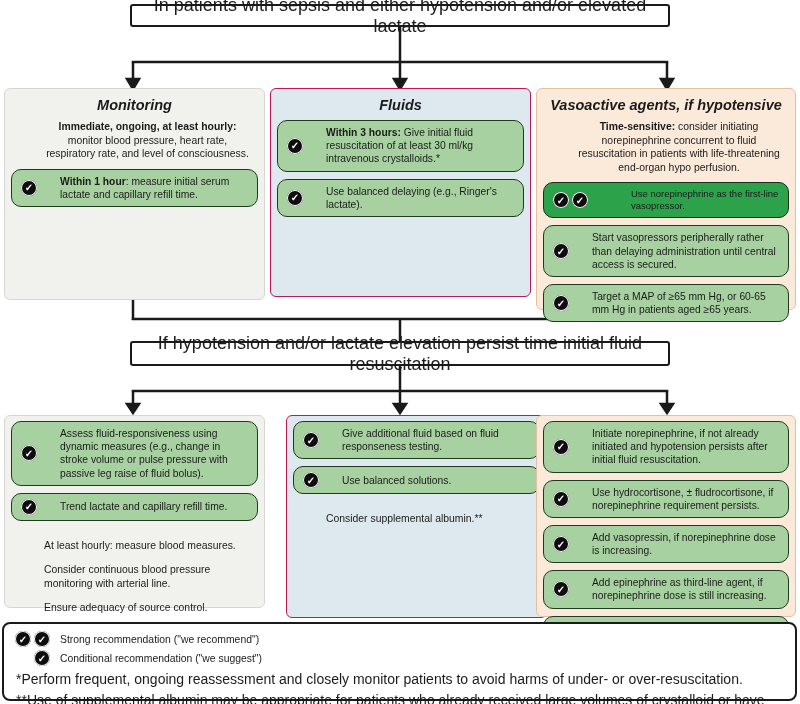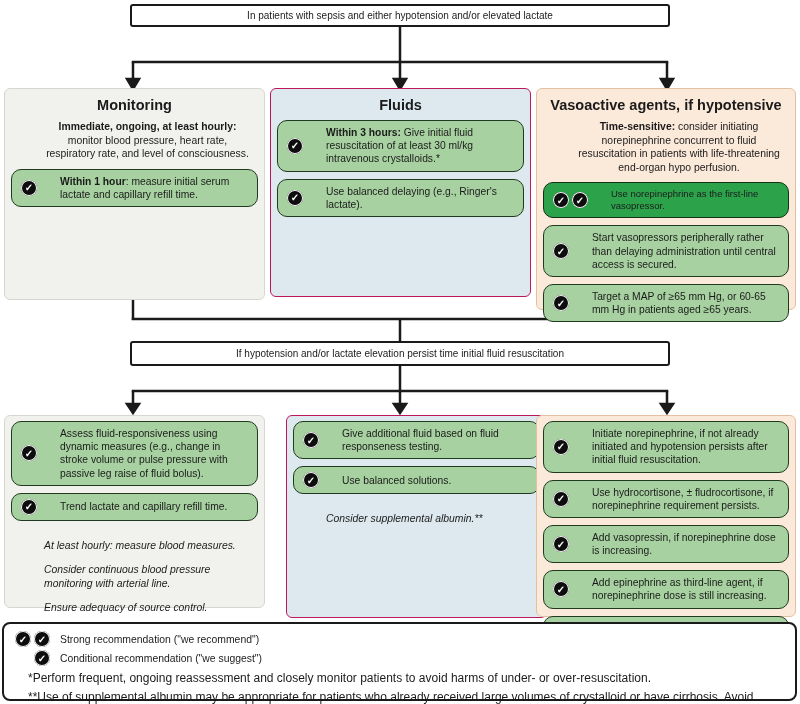--- a/index.html
+++ b/index.html
@@ -4,56 +4,56 @@
 <style>
   html,body{margin:0;padding:0;}
   body{
     width:800px;height:704px;position:relative;background:#fff;
     font-family:"Liberation Sans", sans-serif;color:#1b1b1b;overflow:hidden;
   }
   svg.connectors{position:absolute;left:0;top:0;pointer-events:none;z-index:1;}
   .banner{
     position:absolute;left:130px;width:540px;background:#fff;
     border:2px solid var(--line);border-radius:3px;text-align:center;
-    font-size:10px;box-sizing:border-box;z-index:2;
+    font-size:18px;box-sizing:border-box;z-index:2;
     display:flex;align-items:center;justify-content:center;
   }
   .col{
     position:absolute;border-radius:6px;box-sizing:border-box;z-index:2;
     padding:5px 5px;display:flex;flex-direction:column;
   }
   .col.gray{background:var(--gray-col);border:1px solid #d7d7d2;}
   .col.blue{background:var(--blue-col);border:1px solid #be185d;}
   .col.peach{background:var(--peach-col);border:1px solid var(--peach-border);}
-  .col-title{font-weight:bold;font-size:14.5px;text-align:center;margin:3px 0 7px 0;}
+  .col-title{font-weight:bold;font-size:14.5px;text-align:center;margin:3px 0 7px 0;font-style:italic;}
   .intro{font-size:10.4px;line-height:1.3;margin:0 8px 8px 34px;text-align:center;}
-  .note{font-size:10.4px;line-height:1.3;margin:11px 8px 0 34px;font-style:italic;}
+  .note{font-size:10.4px;line-height:1.3;margin:11px 8px 0 34px;}
   .pill{
     display:flex;align-items:center;background:var(--green-fill);
     border:1.6px solid var(--green-border);border-radius:10px;
     padding:5px 5px;margin:0 1px 7px 1px;gap:16px;
   }
   .pill.strong{background:var(--strong-green);border-color:#143019;}
-  .pill.strong .pill-text{font-size:9.5px;}
+  .pill.strong .pill-text{font-size:9.5px;margin-left:20px;}
   .checks{display:flex;gap:3px;flex:0 0 auto;margin:0 7px 0 4px;}
   .check{
     width:16px;height:16px;border-radius:50%;background:#0d0d0d;color:#fff;
     display:inline-flex;align-items:center;justify-content:center;
     font-size:10px;box-shadow:0 0 0 1px #f5f5f5 inset;
   }
   .check::before{content:"✓";font-weight:bold;}
   .pill-text{font-size:10.3px;line-height:1.28;padding-right:3px;}
   .legend{
     position:absolute;left:2px;top:622px;width:795px;height:79px;
     background:#fff;border:2px solid var(--line);border-radius:8px;
     box-sizing:border-box;z-index:2;padding:5px 8px 0 6px;
   }
   .legend-row{display:flex;align-items:center;margin:2px 0 3px 0;font-size:10.4px;}
   .legend-icons{width:40px;display:flex;gap:3px;justify-content:flex-end;margin-right:10px;}
-  .footnote{font-size:12px;margin:5px 0 0 18px;}
+  .footnote{font-size:14px;margin:5px 0 0 6px;}
 </style>
 </head>
 <body>
 
 <svg class="connectors" width="800" height="704">
   <g stroke="#1a1a1a" stroke-width="2.5" fill="#1a1a1a">
 
     <line x1="400" y1="27" x2="400" y2="63"></line>
     <line x1="131.75" y1="62" x2="668.25" y2="62"></line>
     <line x1="133" y1="62" x2="133" y2="80"></line>

